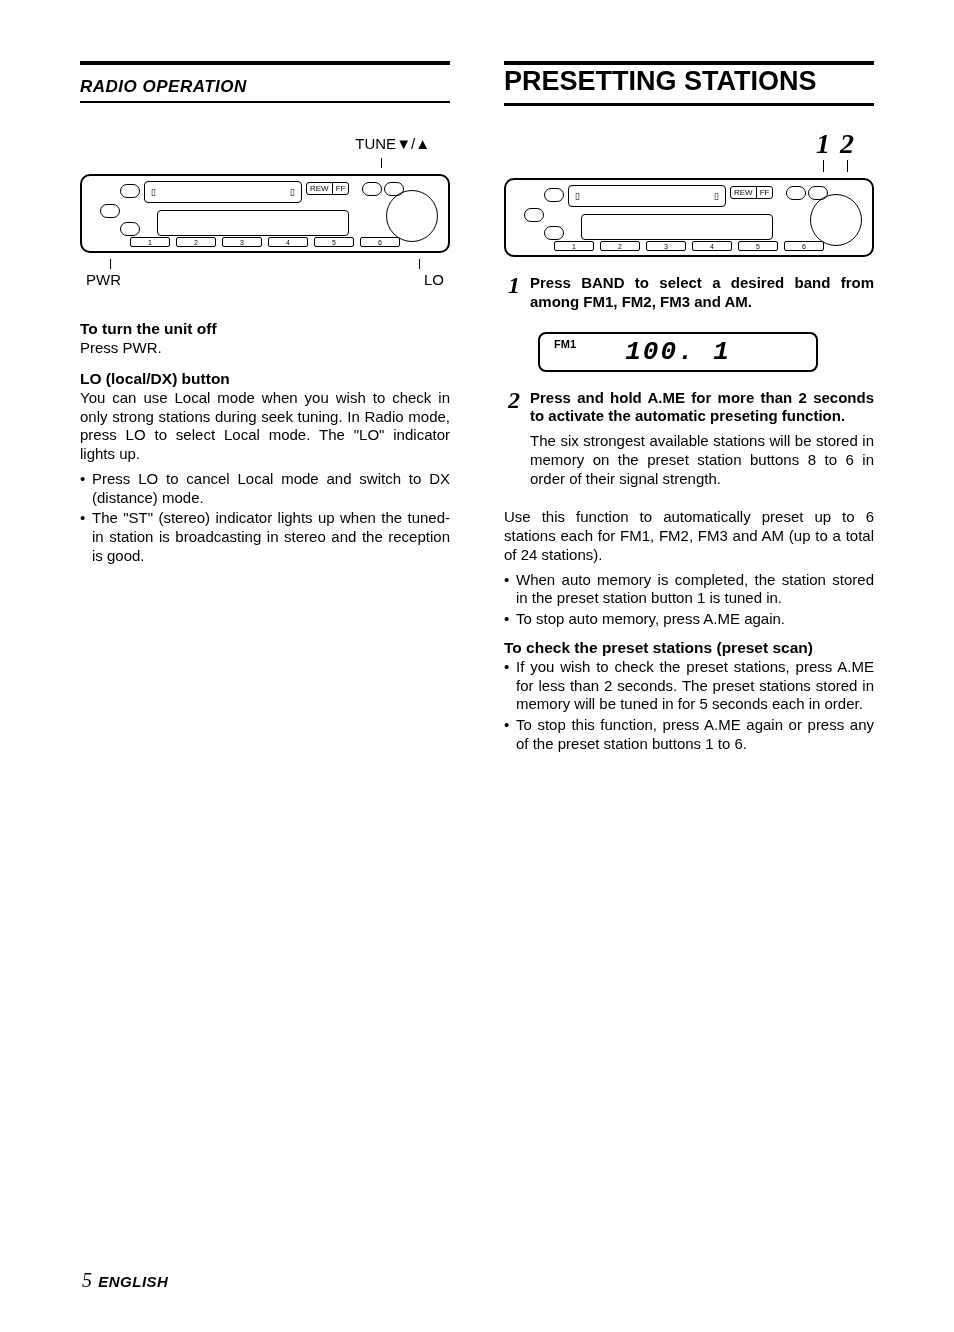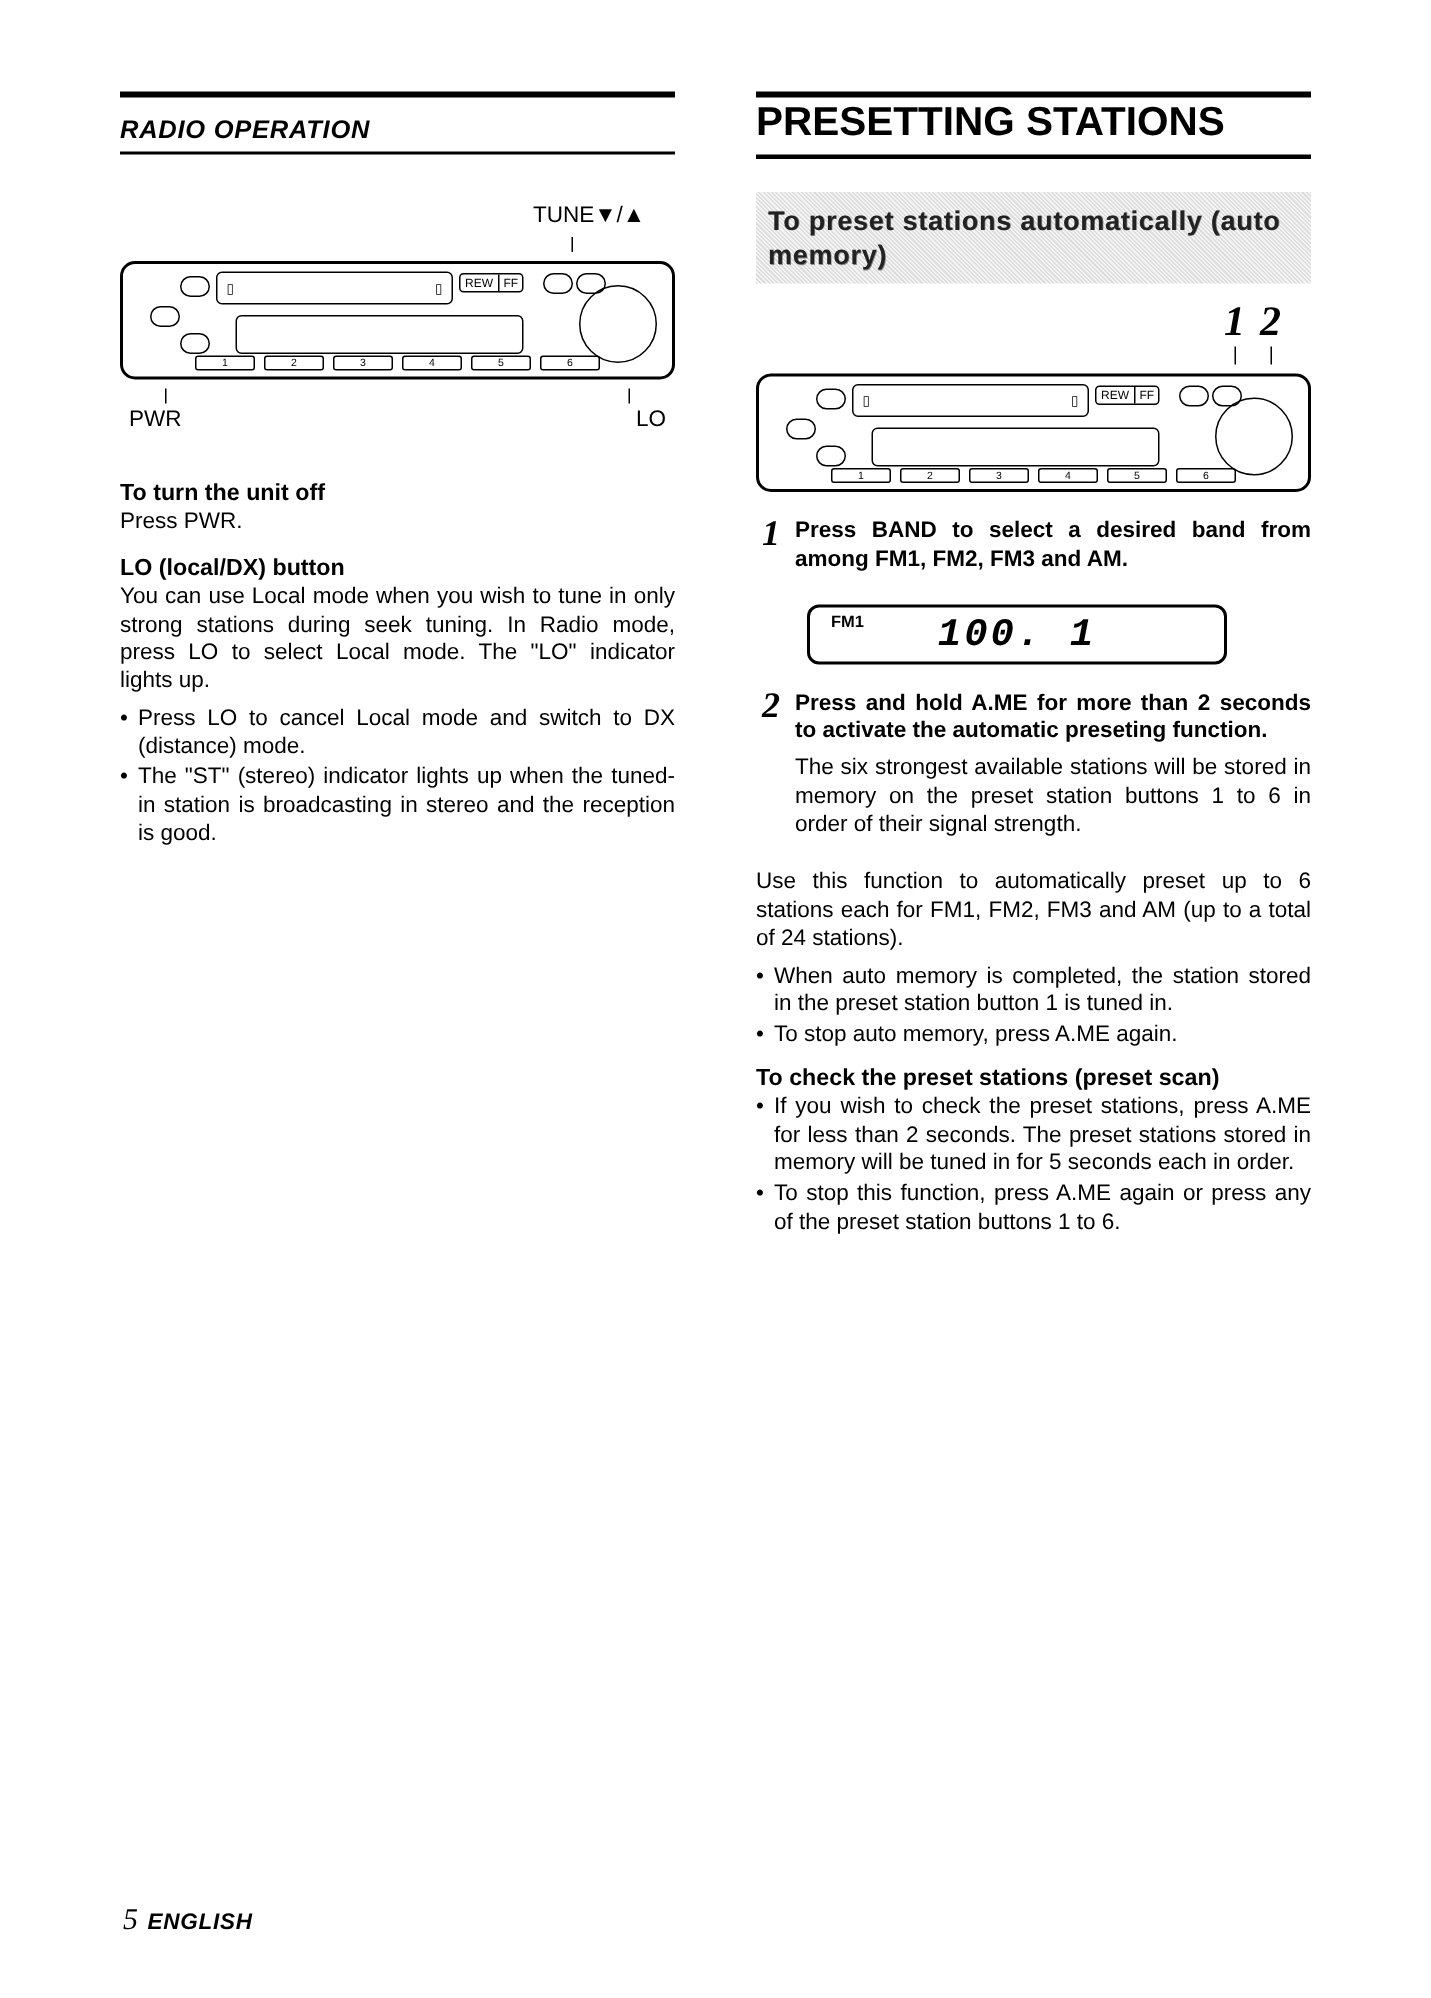--- a/index.html
+++ b/index.html
@@ -276,33 +276,32 @@
     <div style="height:20px"></div>
 
     <div>
       <div class="para-head">To turn the unit off</div>
       <p>Press PWR.</p>
     </div>
 
 
     <div>
       <div class="para-head">LO (local/DX) button</div>
-      <p>You can use Local mode when you wish to tune in only strong stations during seek tuning. In Radio mode, press LO to select Local mode. The "LO" indicator lights up.</p>
+      <p>You can use Local mode when you wish to check in only strong stations during seek tuning. In Radio mode, press LO to select Local mode. The "LO" indicator lights up.</p>
       <p class="bullet">Press LO to cancel Local mode and switch to DX (distance) mode.</p>
       <p class="bullet">The "ST" (stereo) indicator lights up when the tuned-in station is broadcasting in stereo and the reception is good.</p>
     </div>
   </div>
 
   <div class="col">
     <div class="thick-rule"></div>
     <div class="section-big">PRESETTING STATIONS</div>
     <div class="thick-rule" style="border-top-width:3px"></div>
 
     <div style="height:18px"></div>
-    <div class="sub-band">To preset stations automatically (auto memory)</div>
 
     <div class="bignum-pair">
       <span>
           <span>1</span>
           <span class="tick"></span>
         </span>
       <span>
           <span>2</span>
           <span class="tick"></span>
         </span>
@@ -342,21 +341,21 @@
     </div>
     <div class="fm-display">
       <span class="band">FM1</span>
       <span class="freq">100. 1</span>
     </div>
 
     <div class="numstep">
       <div class="num">2</div>
       <div class="body">
         <p class="lead">Press and hold A.ME for more than 2 seconds to activate the automatic preseting function.</p>
-        <p>The six strongest available stations will be stored in memory on the preset station buttons 1 to 6 in order of their signal strength.</p>
+        <p>The six strongest available stations will be stored in memory on the preset station buttons 8 to 6 in order of their signal strength.</p>
       </div>
     </div>
 
     <p style="margin-top:14px">Use this function to automatically preset up to 6 stations each for FM1, FM2, FM3 and AM (up to a total of 24 stations).</p>
     <p class="bullet">When auto memory is completed, the station stored in the preset station button 1 is tuned in.</p>
     <p class="bullet">To stop auto memory, press A.ME again.</p>
 
     <div class="para-head" style="margin-top:10px">To check the preset stations (preset scan)</div>
     <p class="bullet">If you wish to check the preset stations, press A.ME for less than 2 seconds. The preset stations stored in memory will be tuned in for 5 seconds each in order.</p>
     <p class="bullet">To stop this function, press A.ME again or press any of the preset station buttons 1 to 6.</p>

